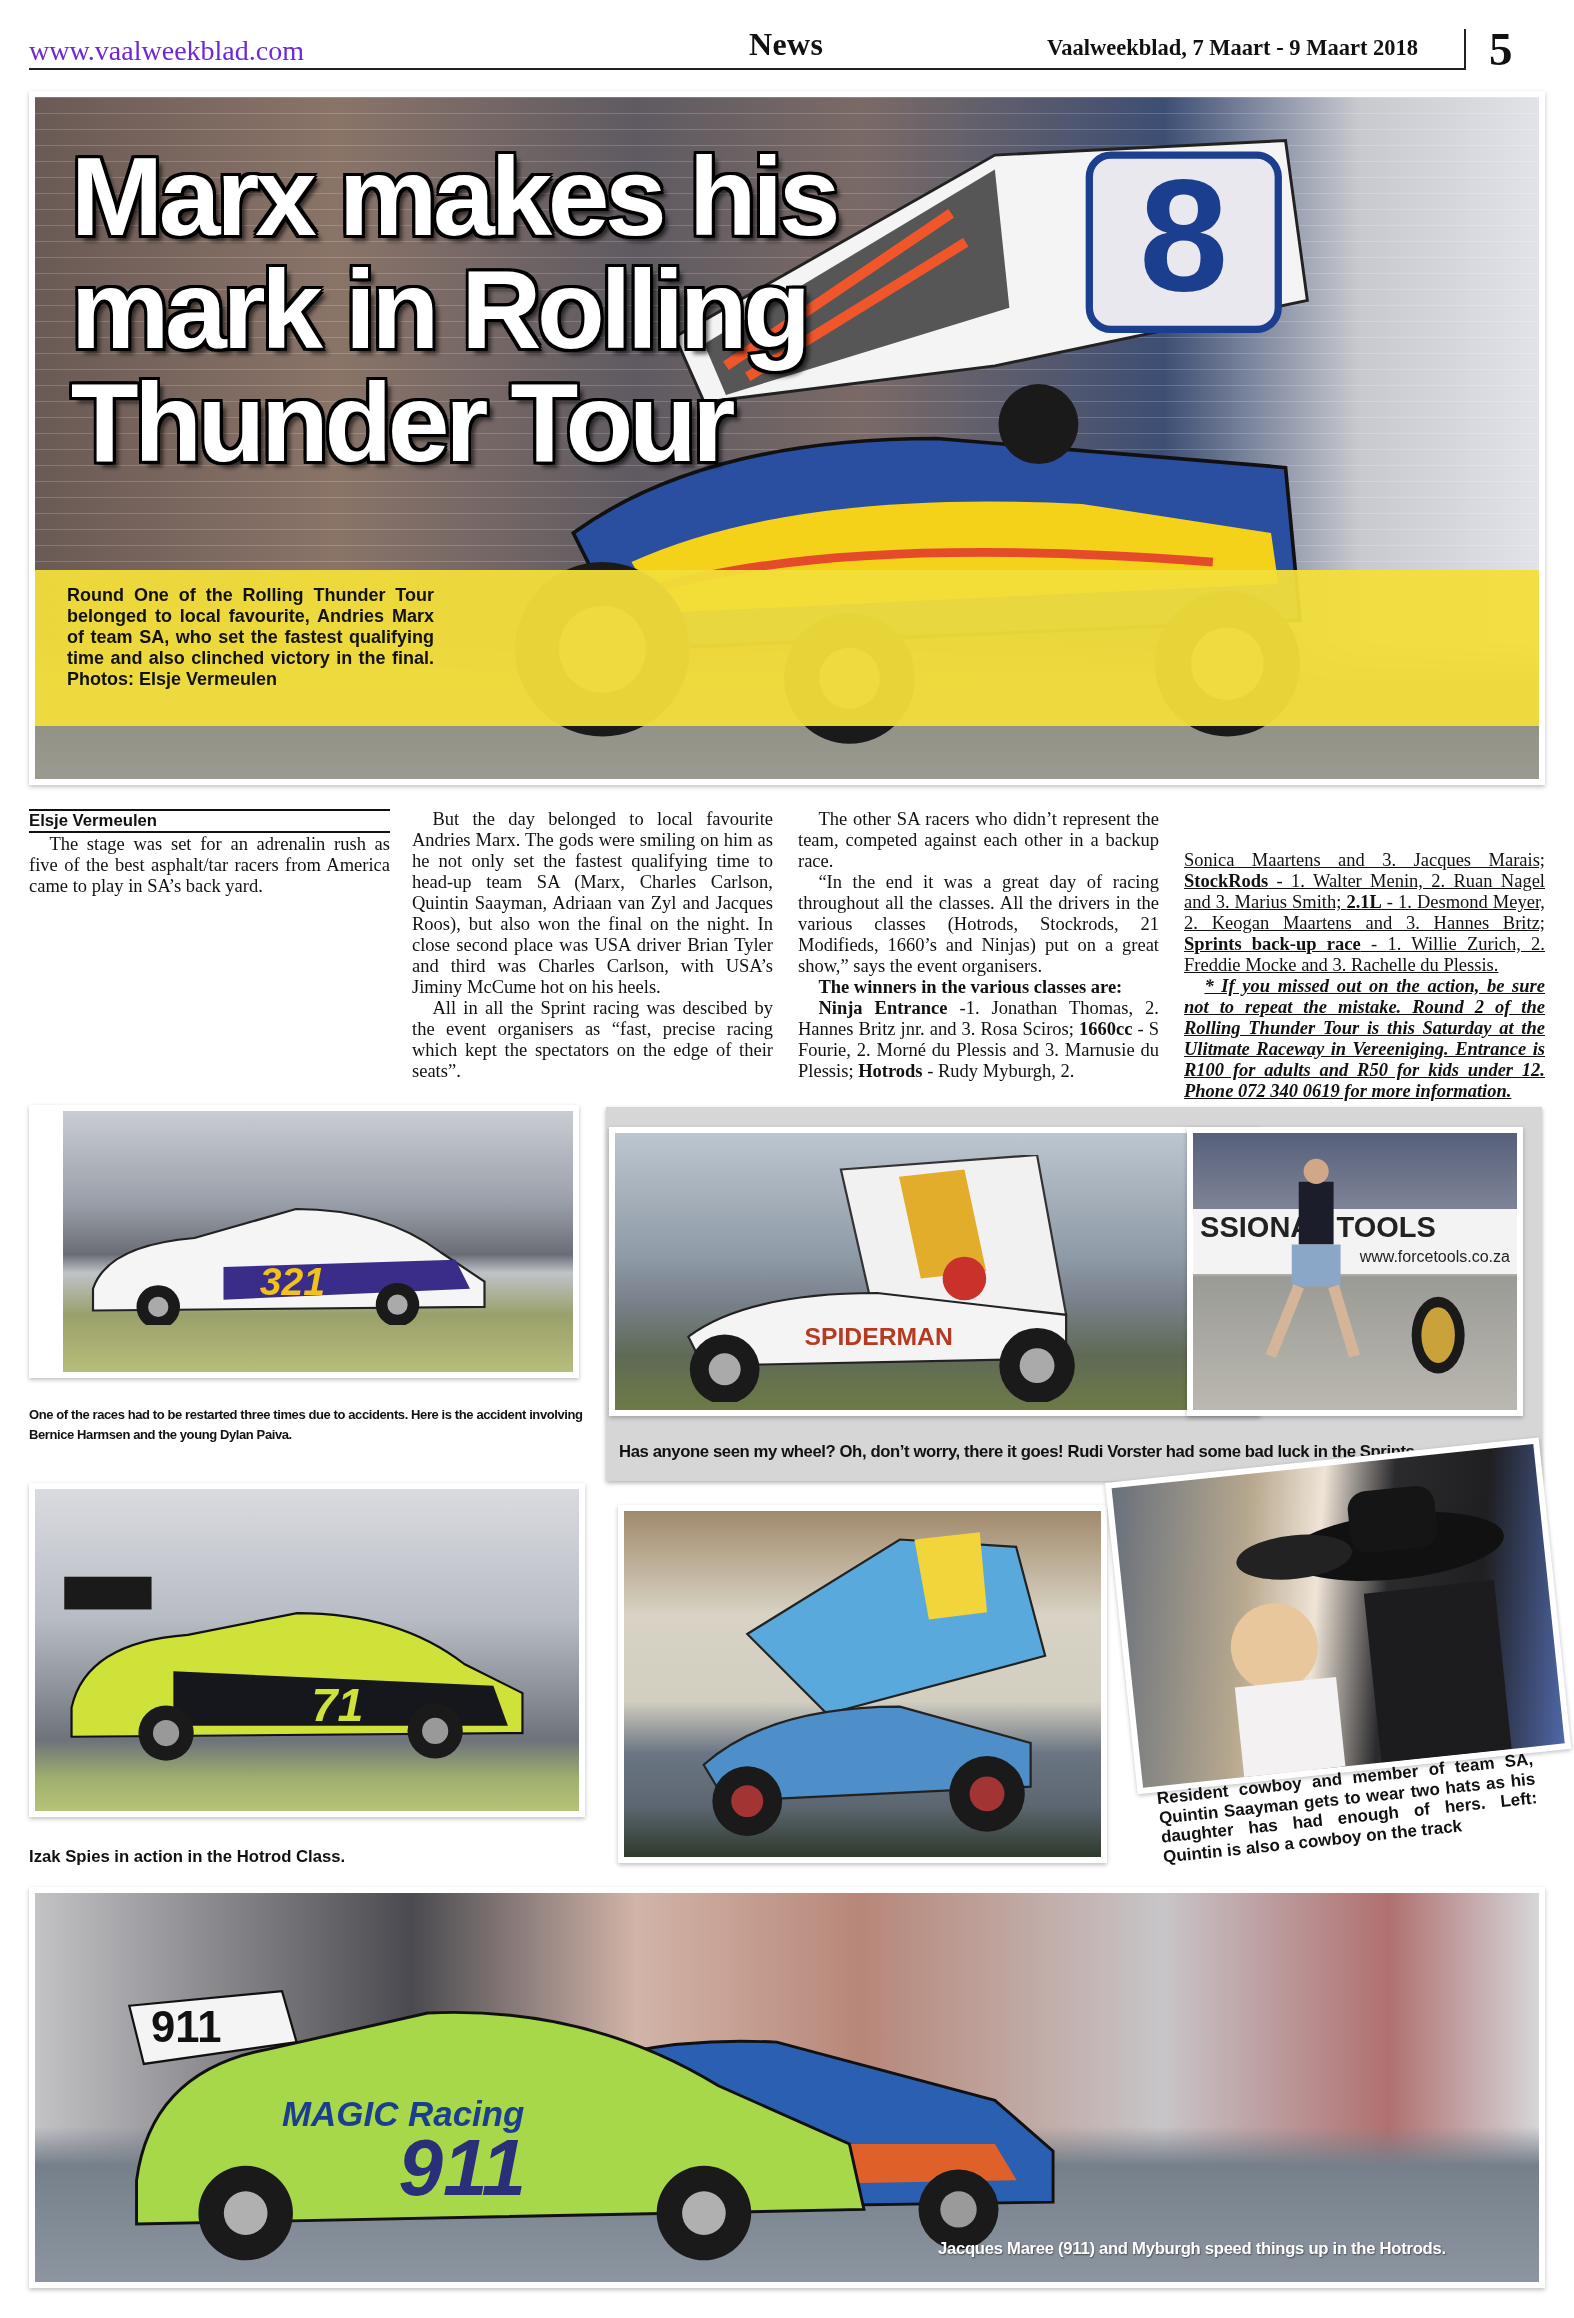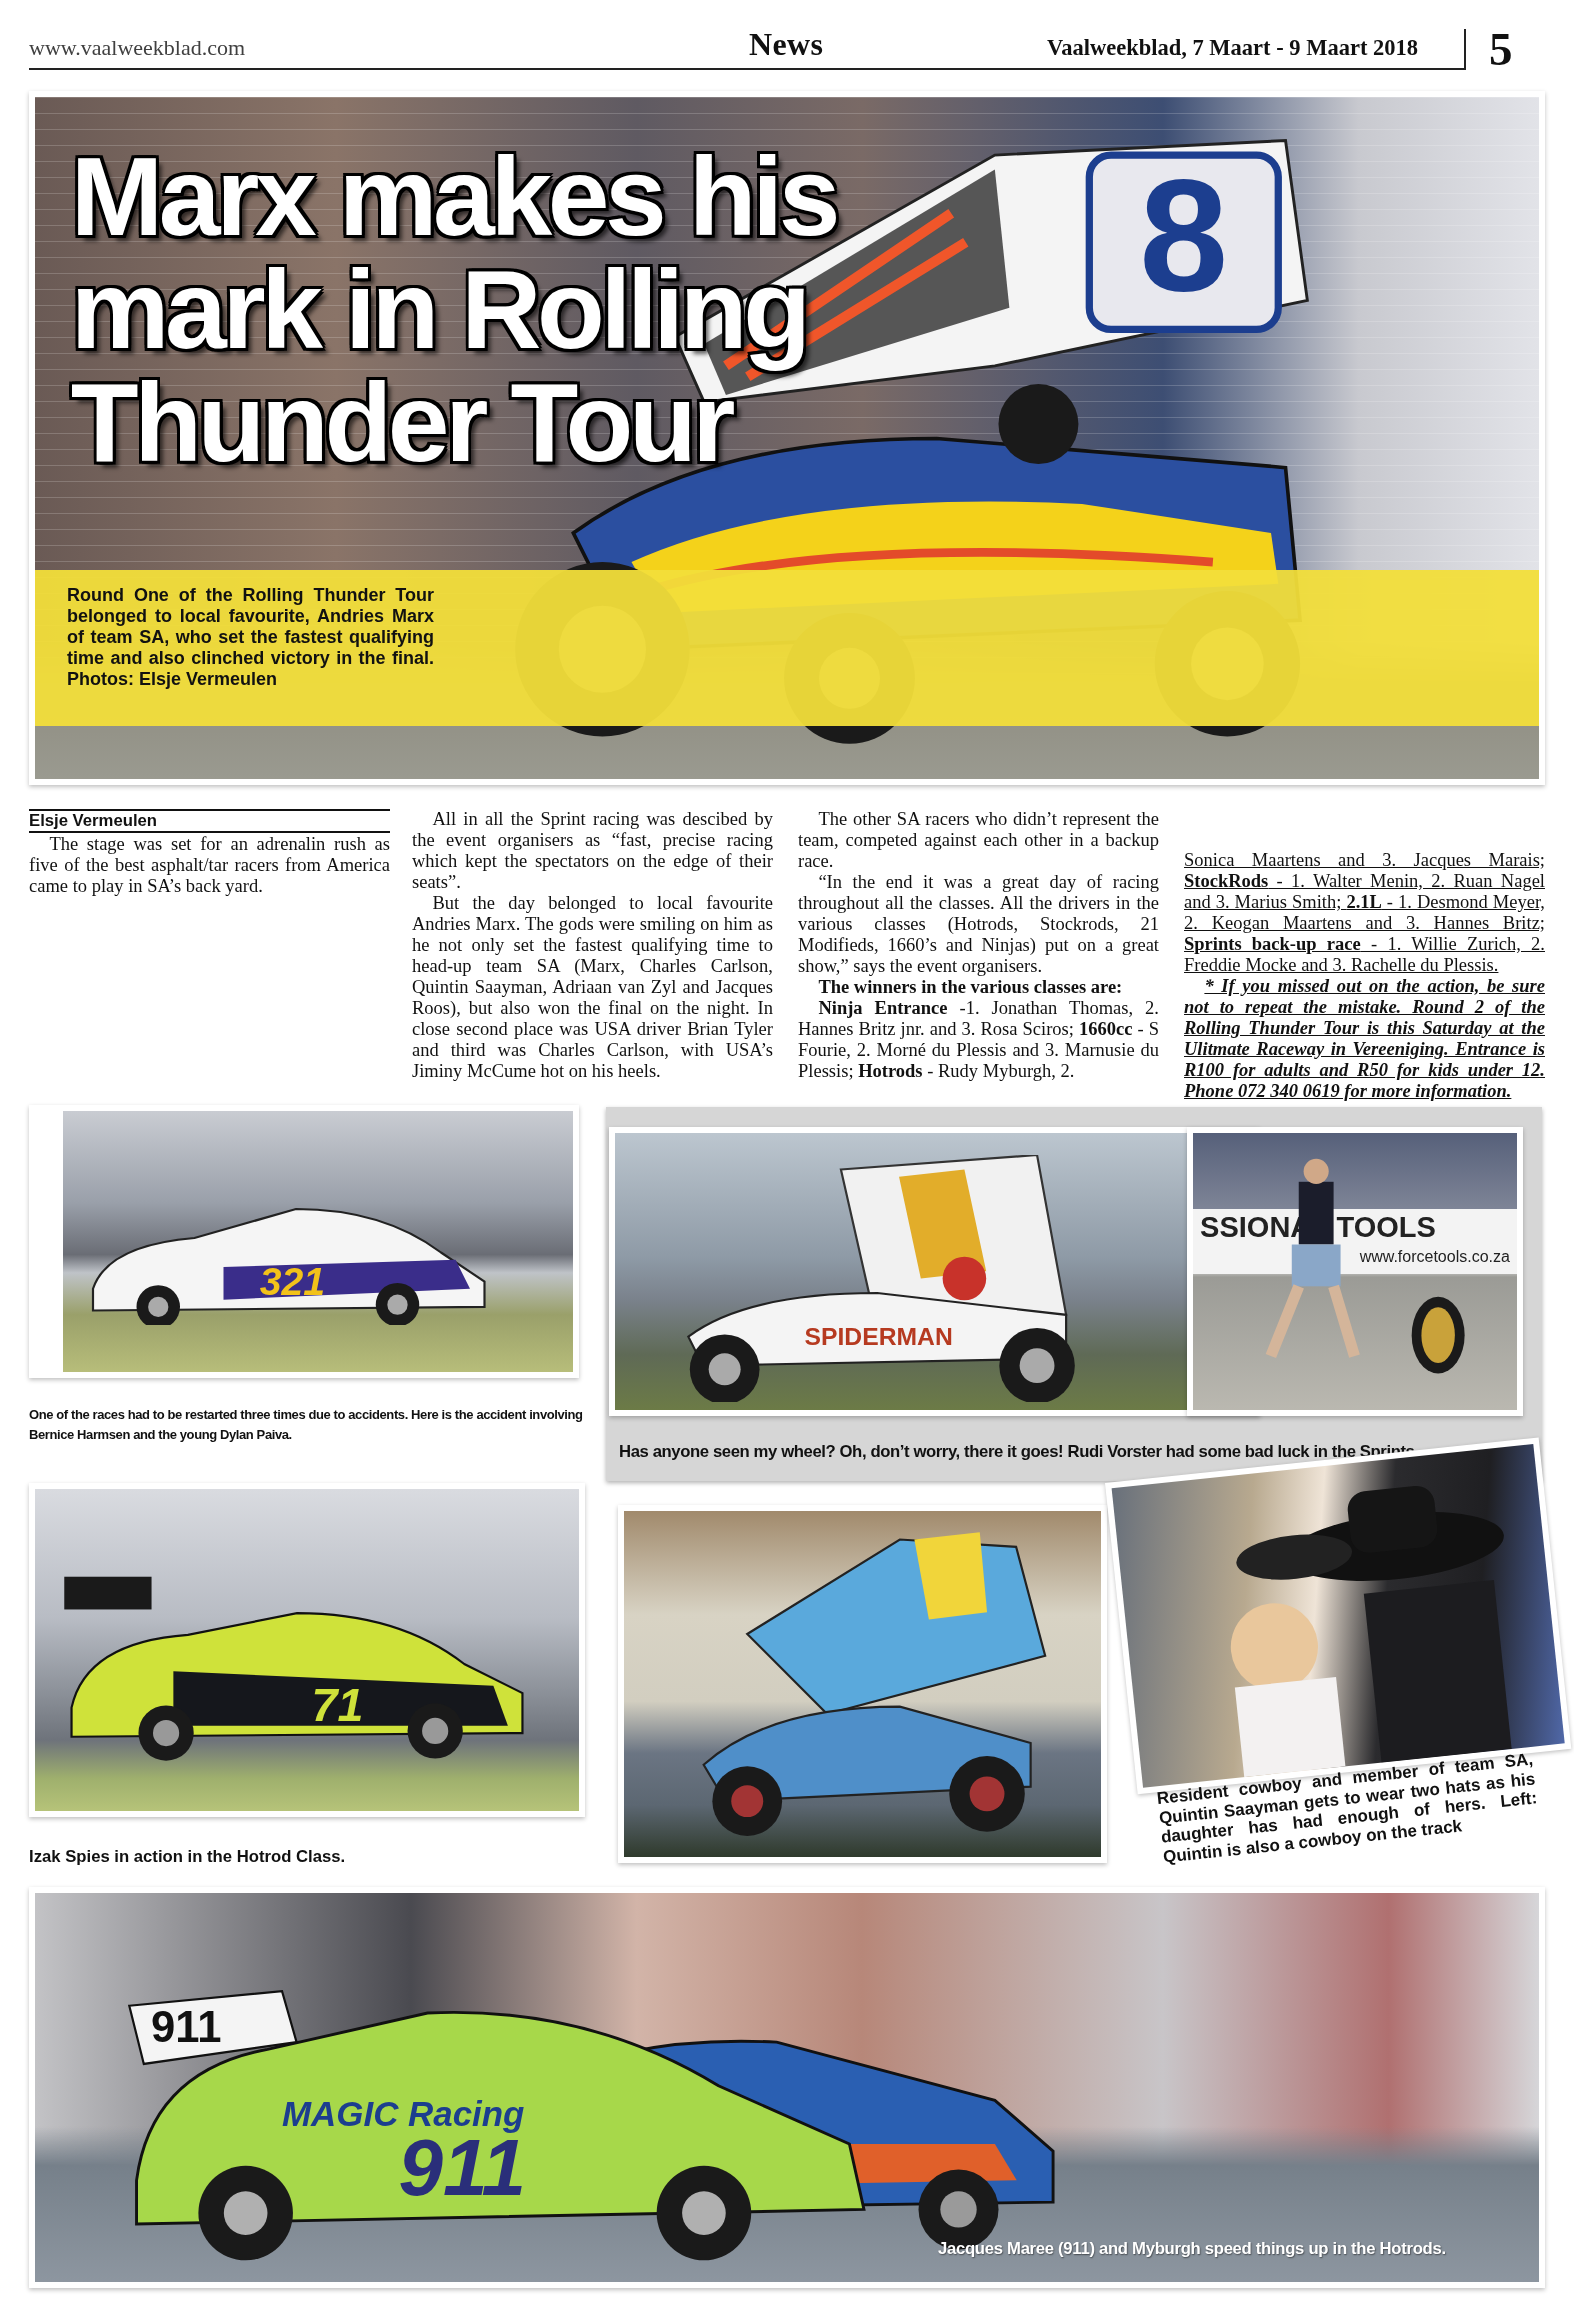--- a/index.html
+++ b/index.html
@@ -1,20 +1,20 @@
 <!DOCTYPE html>
 <html style="font-size:11.6px"><head>
 <meta charset="utf-8">
 <style>
   * { box-sizing: border-box; margin: 0; padding: 0; }
   html, body { width: 1574px; height: 2319px; background: #ffffff; overflow: hidden; }
   body { position: relative; font-family: "Liberation Serif", serif; color: #111; }
 
   
-  .hdr-site { position: absolute; left: 29px; top: 35px; font-size: 22px; font-family: "Liberation Serif", serif; color:#404040; }
+  .hdr-site { position: absolute; left: 29px; top: 35px; font-size: 28px; font-family: "Liberation Serif", serif; color:#6d28d9; }
   .hdr-section { position: absolute; left: 749px; top: 26px; font-size: 32px; font-weight: bold; font-family: "Liberation Serif", serif; letter-spacing: 0.4px; }
   .hdr-date { position: absolute; left: 1047px; top: 35px; font-size: 22.5px; font-weight: bold; font-family: "Liberation Serif", serif; }
   .hdr-rule { position: absolute; left: 29px; top: 68px; width: 1436px; height: 2.2px; background: #222; }
   .hdr-vrule { position: absolute; left: 1464px; top: 29px; width: 1.5px; height: 41px; background: #222; }
   .hdr-page { position: absolute; left: 1489px; top: 22px; font-size: 47px; font-weight: bold; font-family: "Liberation Serif", serif; }
 
   
   .frame { position: absolute; background: #fff; box-shadow: 0 1.5px 4.4px rgba(0,0,0,0.25); padding: 5.8px; }
   .photo { position: relative; width: 100%; height: 100%; overflow: hidden; }
 
@@ -133,22 +133,22 @@
 
 <div class="byline-rule-top"></div>
 <div class="byline">Elsje Vermeulen</div>
 <div class="byline-rule-bot"></div>
 
 <div class="col col1">
   <p>The stage was set for an adrenalin rush as five of the best asphalt/tar racers from America came to play in SA’s back yard.</p>
 </div>
 
 <div class="col col2">
+  <p>But the day belonged to local favourite Andries Marx. The gods were smiling on him as he not only set the fastest qualifying time to head-up team SA (Marx, Charles Carlson, Quintin Saayman, Adriaan van Zyl and Jacques Roos), but also won the final on the night. In close second place was USA driver Brian Tyler and third was Charles Carlson, with USA’s Jiminy McCume hot on his heels.</p>
   <p>All in all the Sprint racing was descibed by the event organisers as “fast, precise racing which kept the spectators on the edge of their seats”.</p>
-  <p>But the day belonged to local favourite Andries Marx. The gods were smiling on him as he not only set the fastest qualifying time to head-up team SA (Marx, Charles Carlson, Quintin Saayman, Adriaan van Zyl and Jacques Roos), but also won the final on the night. In close second place was USA driver Brian Tyler and third was Charles Carlson, with USA’s Jiminy McCume hot on his heels.</p>
 </div>
 
 <div class="col col3">
   <p>The other SA racers who didn’t represent the team, competed against each other in a backup race.</p>
   <p>“In the end it was a great day of racing throughout all the classes. All the drivers in the various classes (Hotrods, Stockrods, 21 Modifieds, 1660’s and Ninjas) put on a great show,” says the event organisers.</p>
   <p class="b">The winners in the various classes are:</p>
   <p><span class="b">Ninja Entrance</span><span> -1. Jonathan Thomas, 2. Hannes Britz jnr. and 3. Rosa Sciros; </span><span class="b">1660cc</span><span> - S Fourie, 2. Morné du Plessis and 3. Marnusie du Plessis; </span><span class="b">Hotrods</span><span> - Rudy Myburgh, 2.</span></p>
 </div>
 
 <div class="col col4">

